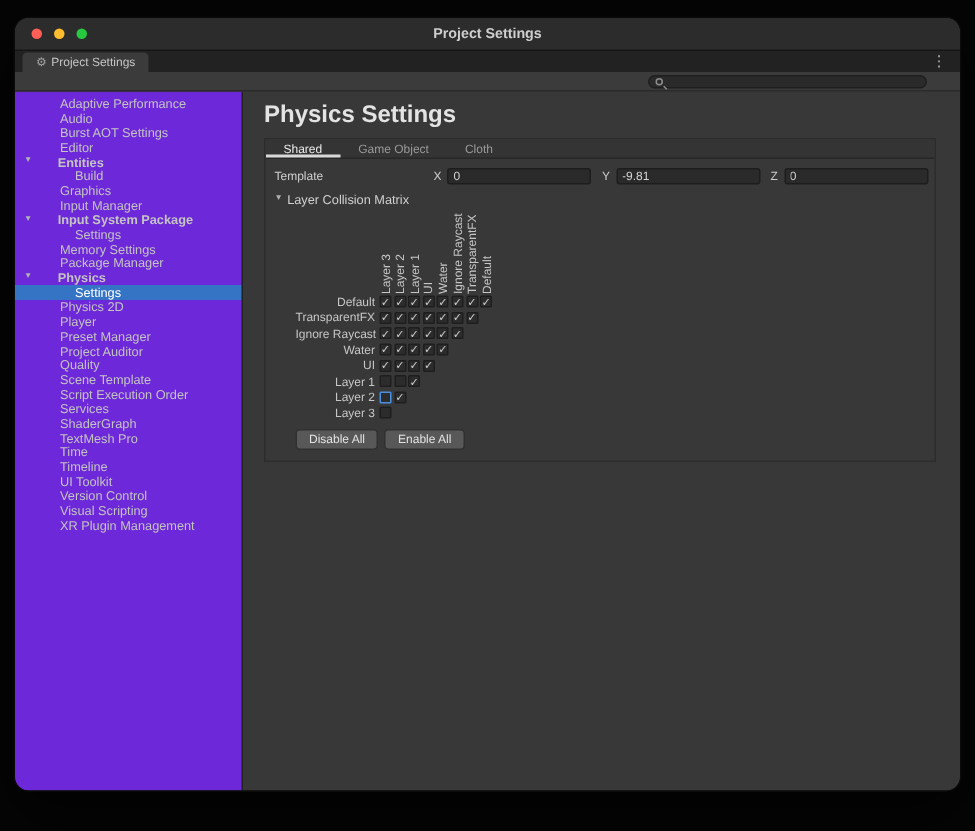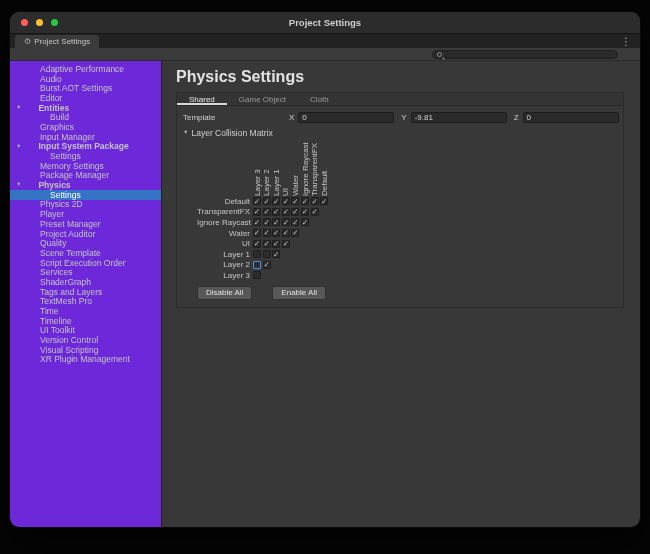--- a/index.html
+++ b/index.html
@@ -58,21 +58,21 @@
 
   .matrix{margin:2px 0 0 20px;position:relative;}
   .col-labels{position:relative;height:56px;}
   .col-label{position:absolute;bottom:0;transform:rotate(-90deg);transform-origin:0 100%;white-space:nowrap;font-size:8px;line-height:9px;color:#c6c6c6;}
   .m-row{display:flex;align-items:center;height:10.6px;}
   .m-label{width:56px;flex:none;text-align:right;padding-right:3px;font-size:8px;color:#c6c6c6;white-space:nowrap;}
   .m-cells{display:flex;align-items:center;}
   .cb{width:8px;height:8px;margin-right:1.6px;flex:none;background:#2c2c2c;border:1px solid #1e1e1e;border-radius:1px;display:flex;align-items:center;justify-content:center;font-size:7.5px;line-height:1;color:#c9c9c9;}
   .cb.focused{border-color:var(--c-focus,#4a90e2);}
 
-  .btn-row{display:flex;gap:20px;margin:5px 0 0 0;}
+  .btn-row{display:flex;gap:4px;margin:5px 0 0 0;}
   .btn{font-family:inherit;font-size:8px;color:#e2e2e2;background:#585858;border:1px solid #303030;border-radius:3px;padding:1.5px 8px;line-height:1.2;cursor:default;}
 </style>
 </head>
 <body>
 
 <div class="window">
 
   <div class="titlebar">
     <div class="lights">
       <span class="light close"></span>
@@ -164,23 +164,20 @@
             <span>Scene Template</span>
           </div>
           <div class="side-item root">
             <span>Script Execution Order</span>
           </div>
           <div class="side-item root">
             <span>Services</span>
           </div>
           <div class="side-item root">
             <span>ShaderGraph</span>
-          </div>
-          <div class="side-item root">
-            <span>Tags and Layers</span>
           </div>
           <div class="side-item root">
             <span>TextMesh Pro</span>
           </div>
           <div class="side-item root">
             <span>Time</span>
           </div>
           <div class="side-item root">
             <span>Timeline</span>
           </div>

